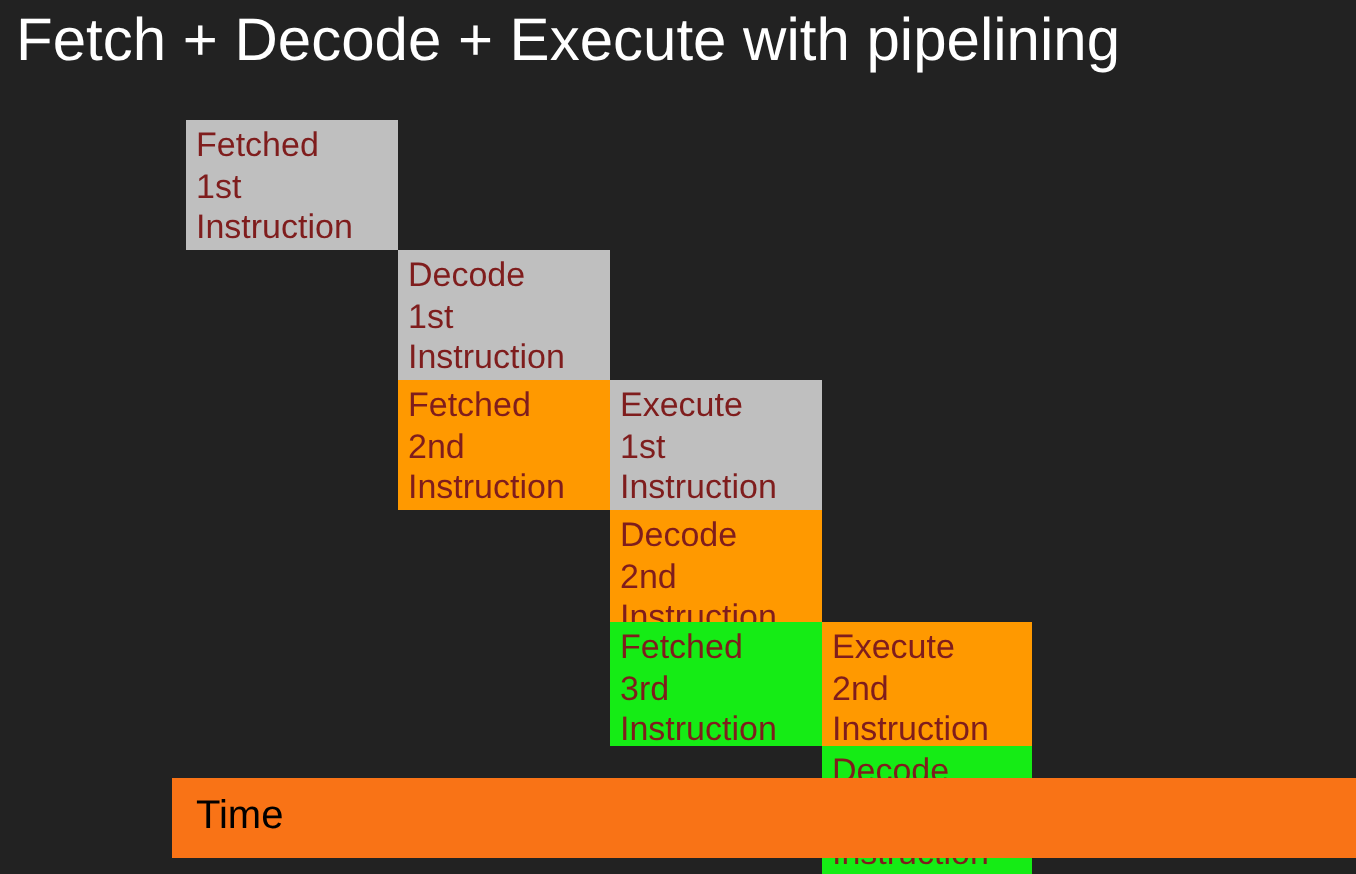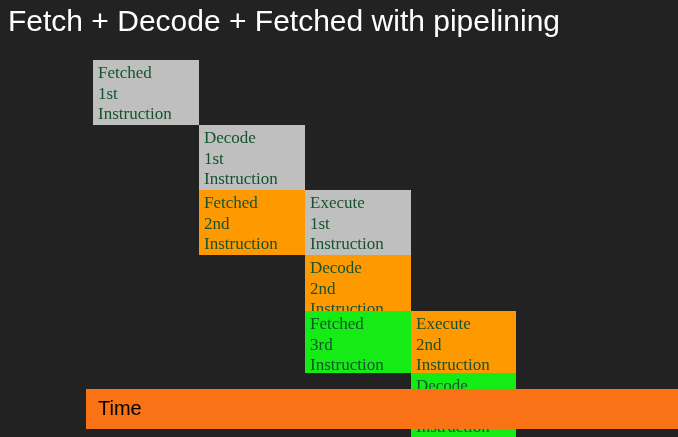--- a/index.html
+++ b/index.html
@@ -32,24 +32,24 @@
     font-size: 30px;
     font-weight: normal;
     font-family: "Liberation Sans", sans-serif;
     white-space: nowrap;
     letter-spacing: 0px;
   }
   .stage-block {
     position: absolute;
     box-sizing: border-box;
     padding: 3px 0 0 5px;
-    color: #14532d;
+    color: #7f1d1d;
     font-size: 17px;
     line-height: 20.5px;
-    font-family: Liberation Serif, serif;
+    font-family: Liberation Sans, sans-serif;
     overflow: hidden;
     white-space: nowrap;
   }
   .stage-block .line { display: block; }
   .c-gray   { background: #bfbfbf; }
   .c-orange { background: #ff9900; }
   .c-green  { background: #15ec15; }
 
   #time-bar {
     position: absolute;
@@ -65,21 +65,21 @@
     line-height: 26px;
     font-family: "Liberation Sans", sans-serif;
     white-space: nowrap;
   }
 </style>
 </head>
 <body>
 
 <div id="slide">
 
-  <div id="slide-title">Fetch + Decode + Fetched with pipelining</div>
+  <div id="slide-title">Fetch + Decode + Execute with pipelining</div>
 
   <div id="pipeline-diagram">
 
     <div class="stage-block c-gray" style="left:93px; top:60px; width:106px; height:65px;">
       <span class="line">Fetched</span>
       <span class="line">1st</span>
       <span class="line">Instruction</span>
     </div>
 
     <div class="stage-block c-gray" style="left:199px; top:125px; width:106px; height:65px;">

